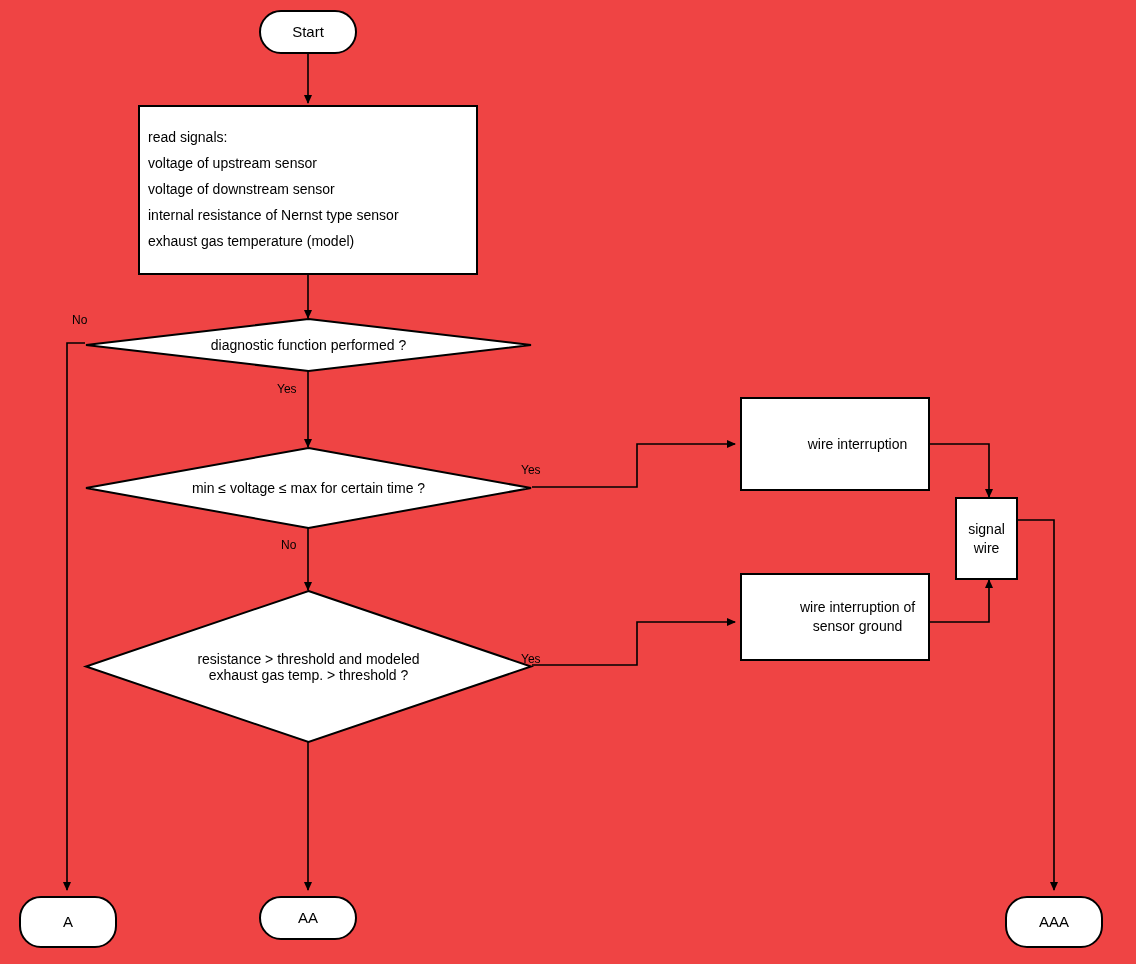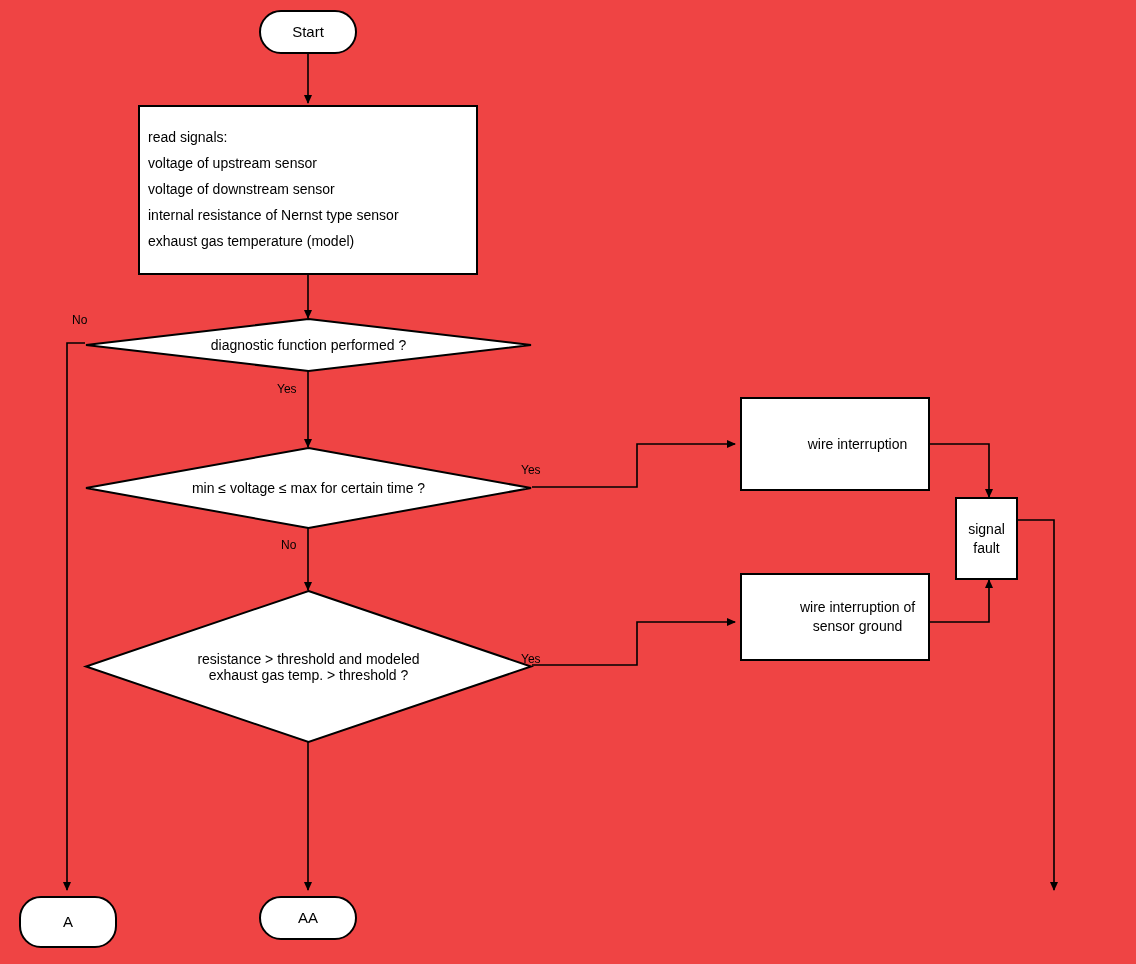--- a/index.html
+++ b/index.html
@@ -158,31 +158,34 @@
     <span>wire interruption</span>
   </div>
 
   <div class="node process" style="left:740px; top:573px; width:190px; height:88px;align-items:center;">
     <span class="multiline">wire interruption of
 sensor ground</span>
   </div>
 
   <div class="node small-box" style="left:955px; top:497px; width:63px; height:83px;">
     <span class="multiline">signal
-fault</span>
+wire</span>
   </div>
 
   <div class="node terminator" style="left:19px; top:896px; width:98px; height:52px;">
     <span>A</span>
   </div>
 
   <div class="node terminator" style="left:259px; top:896px; width:98px; height:44px;">
     <span>AA</span>
   </div>
 
+  <div class="node terminator" style="left:1005px; top:896px; width:98px; height:52px;">
+    <span>AAA</span>
+  </div>
 
   <div class="edge-label" style="left:72px; top:313px;">No</div>
   <div class="edge-label" style="left:277px; top:382px;">Yes</div>
   <div class="edge-label" style="left:521px; top:463px;">Yes</div>
   <div class="edge-label" style="left:281px; top:538px;">No</div>
   <div class="edge-label" style="left:521px; top:652px;">Yes</div>
 
 </div>
 
 </body></html>

